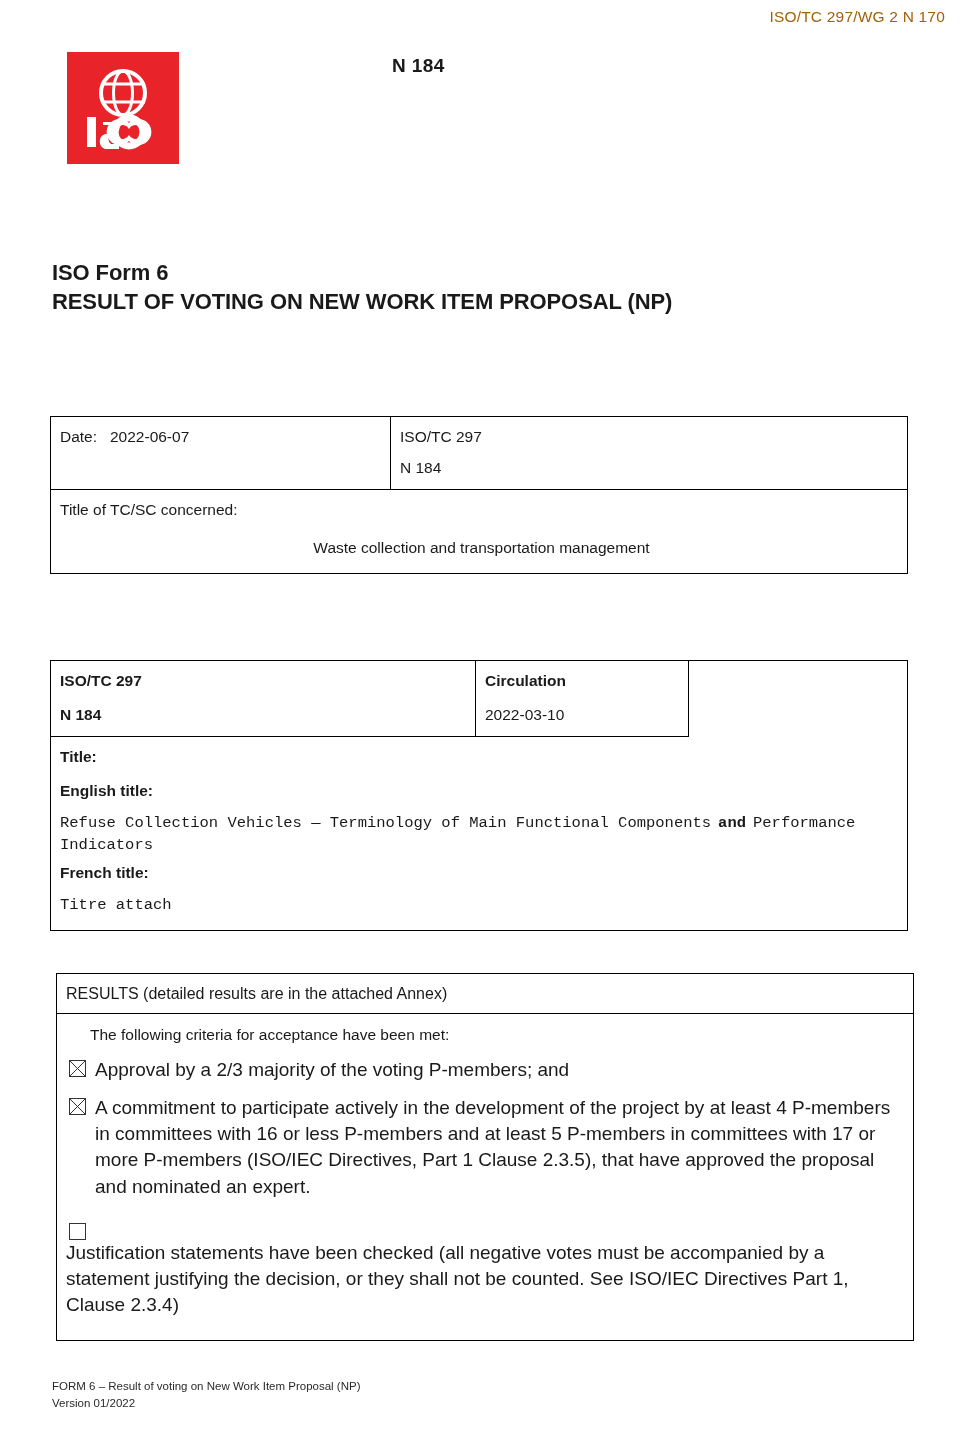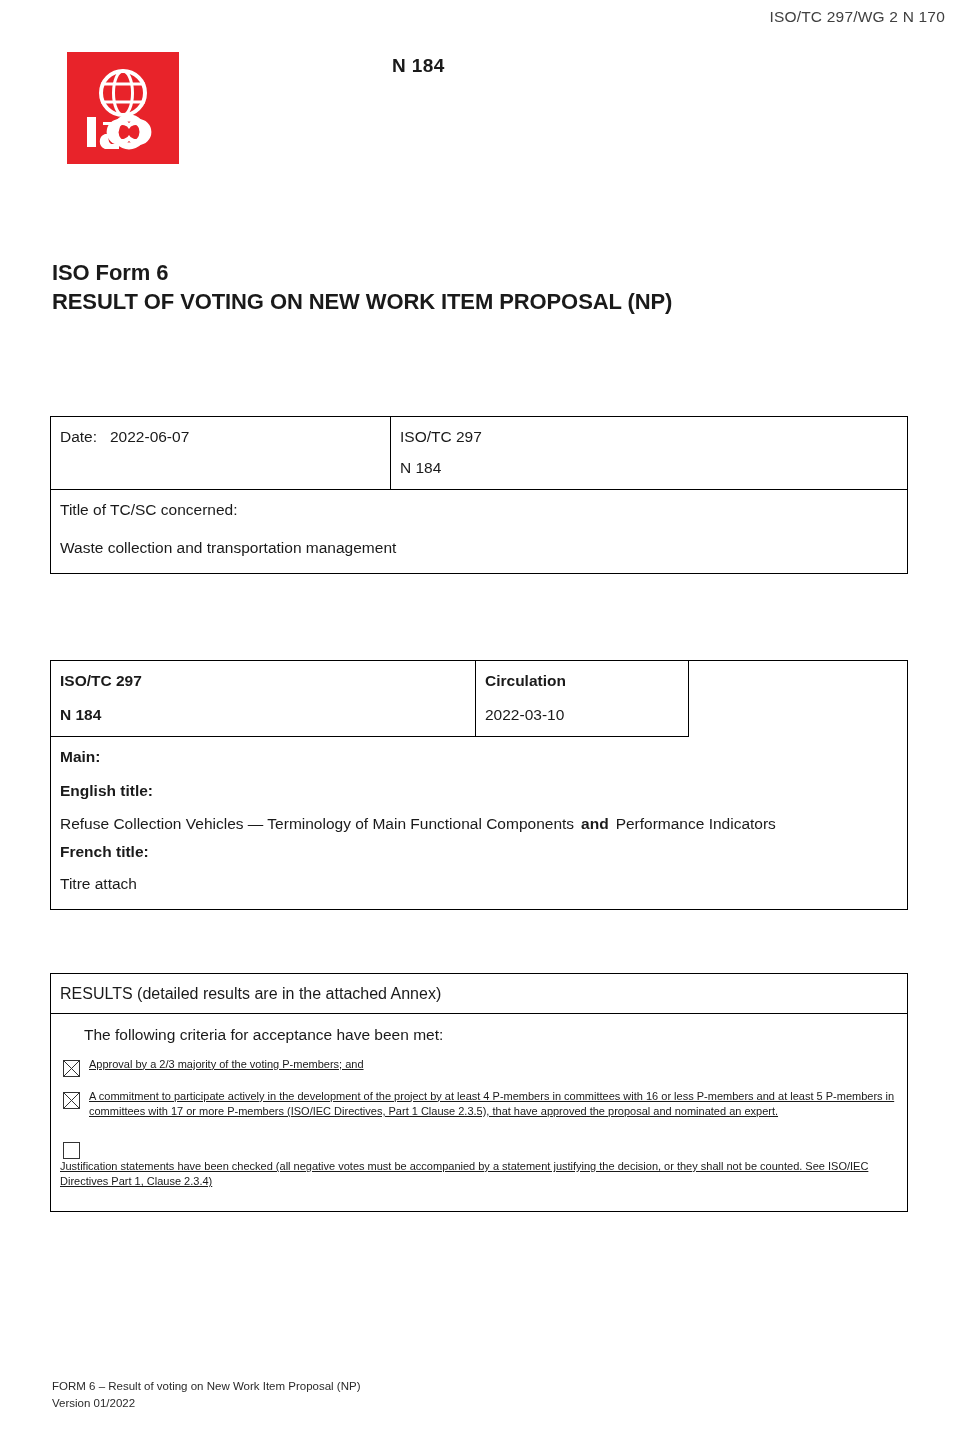--- a/index.html
+++ b/index.html
@@ -20,21 +20,21 @@
     inset: 0;
     padding: 0;
   }
 
   
   .doc-ref {
     position: absolute;
     top: 8px;
     right: 22px;
     font-size: 15.5px;
-    color: #404040;
+    color: #a16207;
     letter-spacing: 0.2px;
   }
   .iso-logo {
     position: absolute;
     left: 67px;
     top: 52px;
     width: 112px;
     height: 112px;
     background: #e8232a;
     display: flex;
@@ -83,21 +83,21 @@
   
   #table-meta {
     left: 50px;
     top: 416px;
     width: 856px;
   }
   #table-meta .c-date { width: 340px; }
   #table-meta .c-tc { width: 516px; }
   #table-meta .c-tc .sub { margin-top: 9px; }
   #table-meta .c-title-concerned { width: 856px; padding-bottom: 13px; }
-  #table-meta .c-title-concerned .sub { margin-top: 16px; }
+  #table-meta .c-title-concerned .sub { margin-top: 16px; text-align: center; }
 
   
   .attach-note {
     position: absolute;
     left: 53px;
     top: 616px;
     font-size: 15.5px;
     font-weight: bold;
     letter-spacing: -0.1px;
   }
@@ -111,26 +111,26 @@
   #table-ballot .c-ref   { width: 425px; }
   #table-ballot .c-circ  { width: 213px; }
   #table-ballot .c-dead  { width: 218px; }
   #table-ballot .hdr { font-weight: bold; }
   #table-ballot .c-ref .sub { margin-top: 12px; font-weight: bold; }
   #table-ballot .c-circ .sub,
   #table-ballot .c-dead .sub { margin-top: 12px; }
   #table-ballot .c-titles { width: 856px; padding: 9px 10px 14px 9px; }
   #table-ballot .c-titles .lbl { font-weight: bold; margin-bottom: 12px; }
   #table-ballot .c-titles .lbl2 { font-weight: bold; margin: 6px 0 10px; }
-  #table-ballot .c-titles .val { line-height: 1.4; }
+  #table-ballot .c-titles .val { line-height: 1.4; font-family: Liberation Mono, monospace; }
   #table-ballot .c-titles .val .sp { margin: 0 7px; font-weight: bold; }
 
   
   #table-results {
-    left: 50px;
+    left: 56px;
     top: 973px;
     width: 856px;
   }
   #table-results .hdr-cell {
     width: 856px;
     font-size: 16px;
     padding: 8px 10px 8px 9px;
   }
   #table-results .body-cell {
     width: 856px;
@@ -159,23 +159,22 @@
     left: 0; top: 0;
     width: 100%; height: 100%;
   }
   .chk.checked::before {
     background: linear-gradient(to top right, transparent calc(50% - 0.7px), #333 calc(50% - 0.7px), #333 calc(50% + 0.7px), transparent calc(50% + 0.7px));
   }
   .chk.checked::after {
     background: linear-gradient(to bottom right, transparent calc(50% - 0.7px), #333 calc(50% - 0.7px), #333 calc(50% + 0.7px), transparent calc(50% + 0.7px));
   }
   .crit-text {
-    font-size: 11px;
+    font-size: 19px;
     line-height: 1.38;
-    text-decoration: underline;
   }
   .crit.spaced { margin-top: 20px; }
 
   
   .footer {
     position: absolute;
     left: 52px;
     bottom: 38px;
     font-size: 11.5px;
     line-height: 1.5;
@@ -236,21 +235,21 @@
         <div class="hdr">ISO/TC 297</div>
         <div class="sub">N 184</div>
       </div>
       <div class="cell c-circ bdr-r bdr-b">
         <div class="hdr">Circulation</div>
         <div class="sub">2022-03-10</div>
       </div>
     </div>
     <div class="row">
       <div class="cell c-titles">
-        <div class="lbl">Main:</div>
+        <div class="lbl">Title:</div>
         <div class="lbl2">English title:</div>
         <div class="val"><span>Refuse Collection Vehicles — Terminology of Main Functional Components</span><span class="sp">and</span><span>Performance Indicators</span></div>
         <div class="lbl2">French title:</div>
         <div class="val">Titre attach</div>
       </div>
     </div>
   </div>
 
   <div class="tbl" id="table-results">
     <div class="row">

